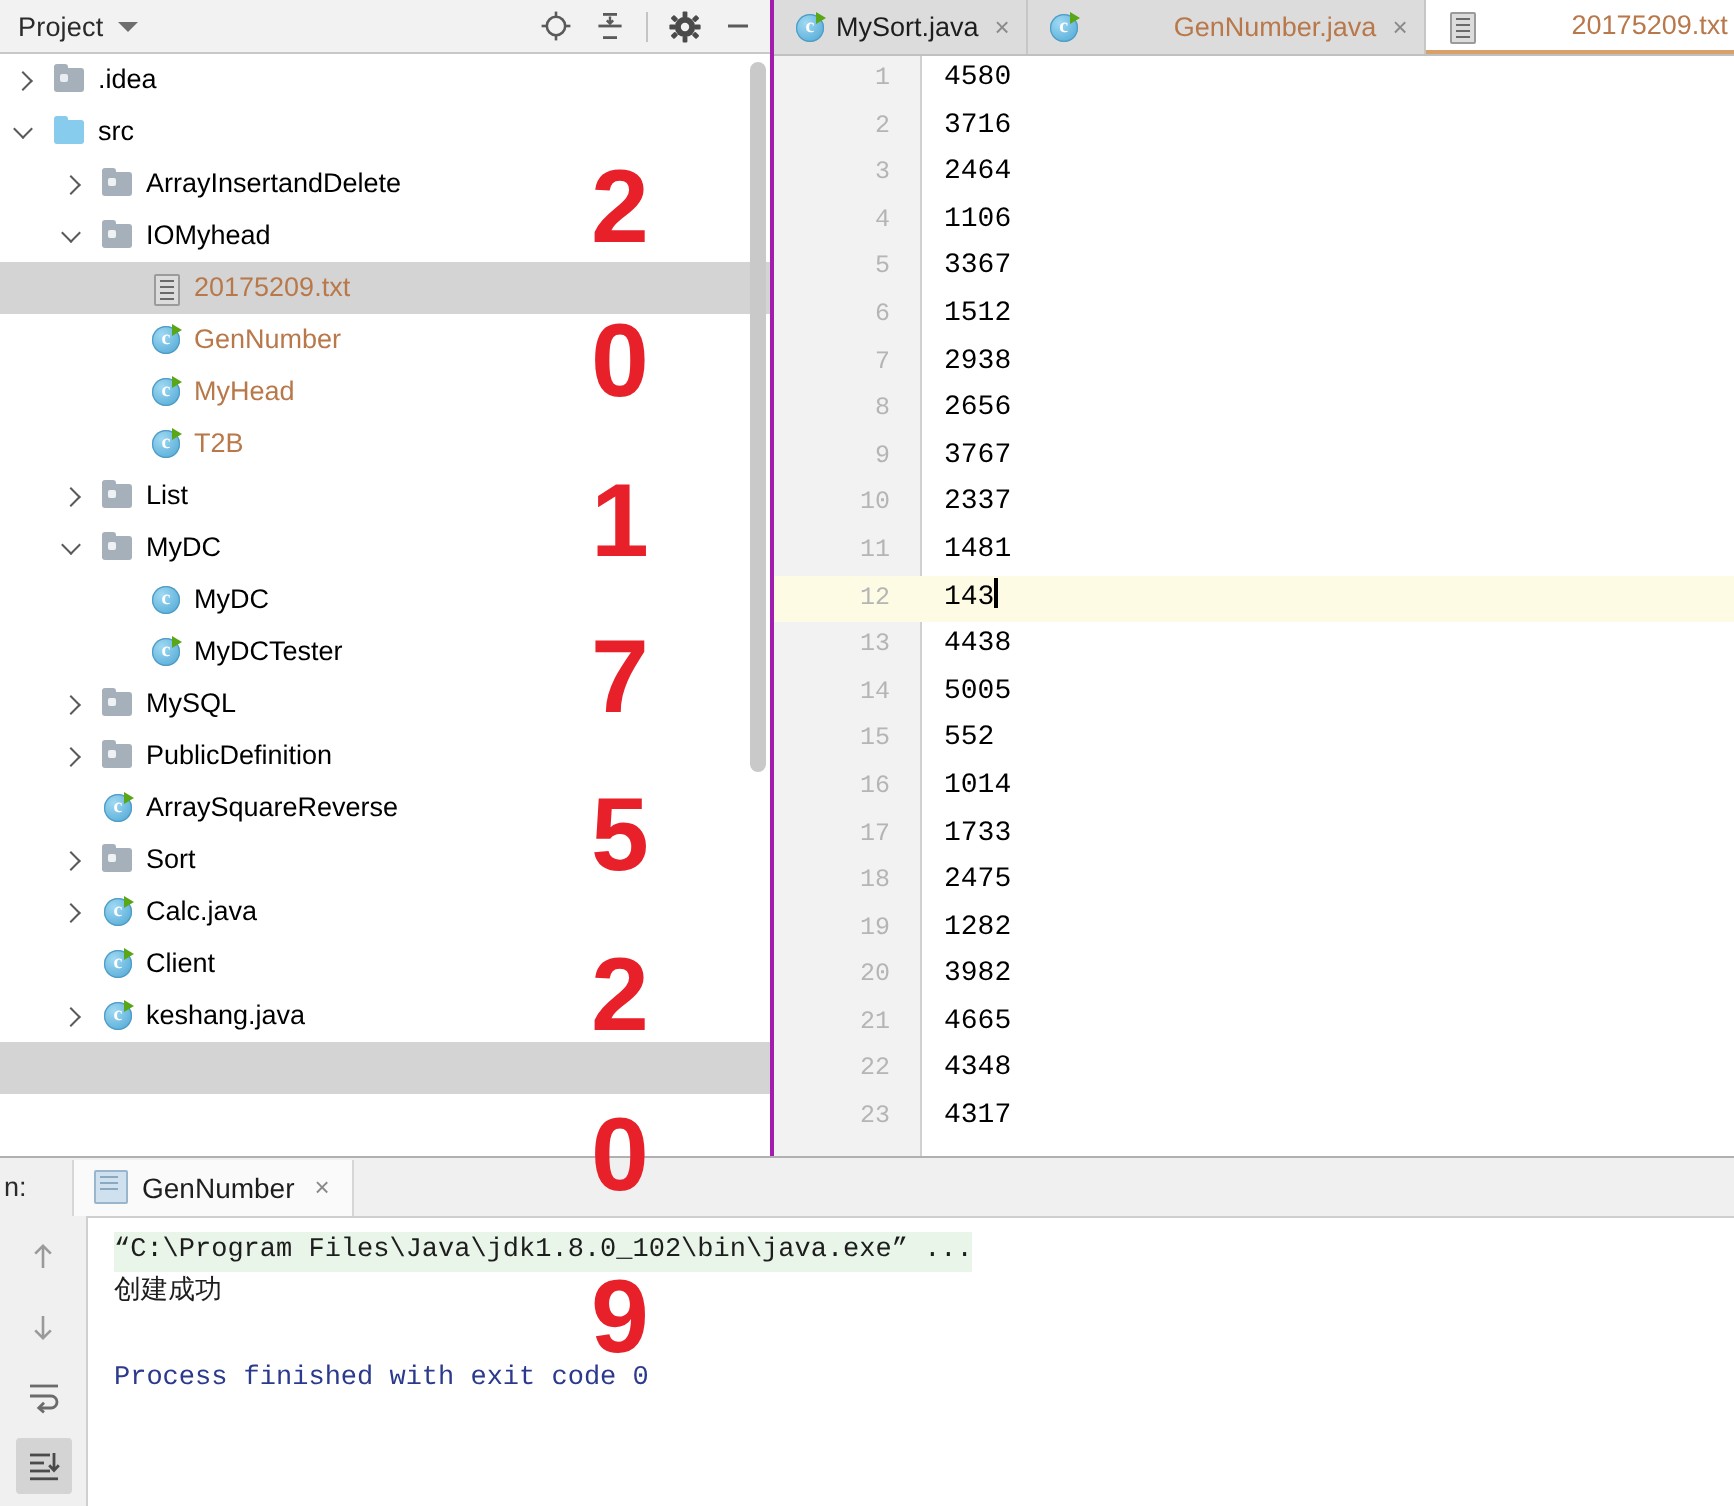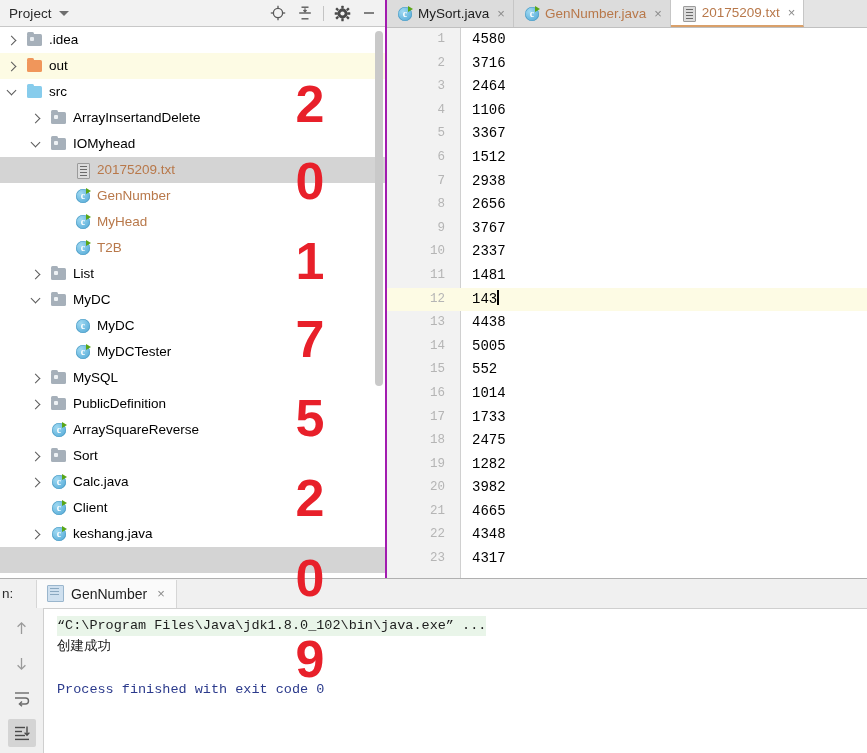--- a/index.html
+++ b/index.html
@@ -199,21 +199,21 @@
     border-right: 1px solid #c6c6c6;
     box-sizing: border-box;
     white-space: nowrap;
   }
   .tab.active {
     background: #ffffff;
     border-bottom: 2px solid #d9a06a;
   }
   .tab .tab-ico { position: relative; width: 17px; height: 16px; flex: 0 0 17px; }
   .tab-label { color: #1d1d1d; }
-  .tab-label.orange { color: #b8784a; }
+  .tab-label.orange { color: #b8784a; margin-left: 42px; }
   .tab-close {
     font-size: 13px; color: #8a8a8a; margin-left: 3px;
     line-height: 1;
   }
 
   #editor-body {
     position: relative;
     height: 550px;
     overflow: hidden;
     background: #ffffff;
@@ -416,29 +416,20 @@
       <div id="tree-rows">
           <div class="row">
             <span style="flex:0 0 6px"></span>
             <span class="arrow right"></span>
             <span style="flex:0 0 7px"></span>
             <span class="ico">
               <span class="folder grey"></span>
             </span>
             <span class="label">.idea</span>
           </div>
-          <div class="row hl-yellow">
-            <span style="flex:0 0 6px"></span>
-            <span class="arrow right"></span>
-            <span style="flex:0 0 7px"></span>
-            <span class="ico">
-              <span class="folder orange"></span>
-            </span>
-            <span class="label">out</span>
-          </div>
           <div class="row">
             <span style="flex:0 0 6px"></span>
             <span class="arrow down"></span>
             <span style="flex:0 0 7px"></span>
             <span class="ico">
               <span class="folder blue"></span>
             </span>
             <span class="label">src</span>
           </div>
           <div class="row">

